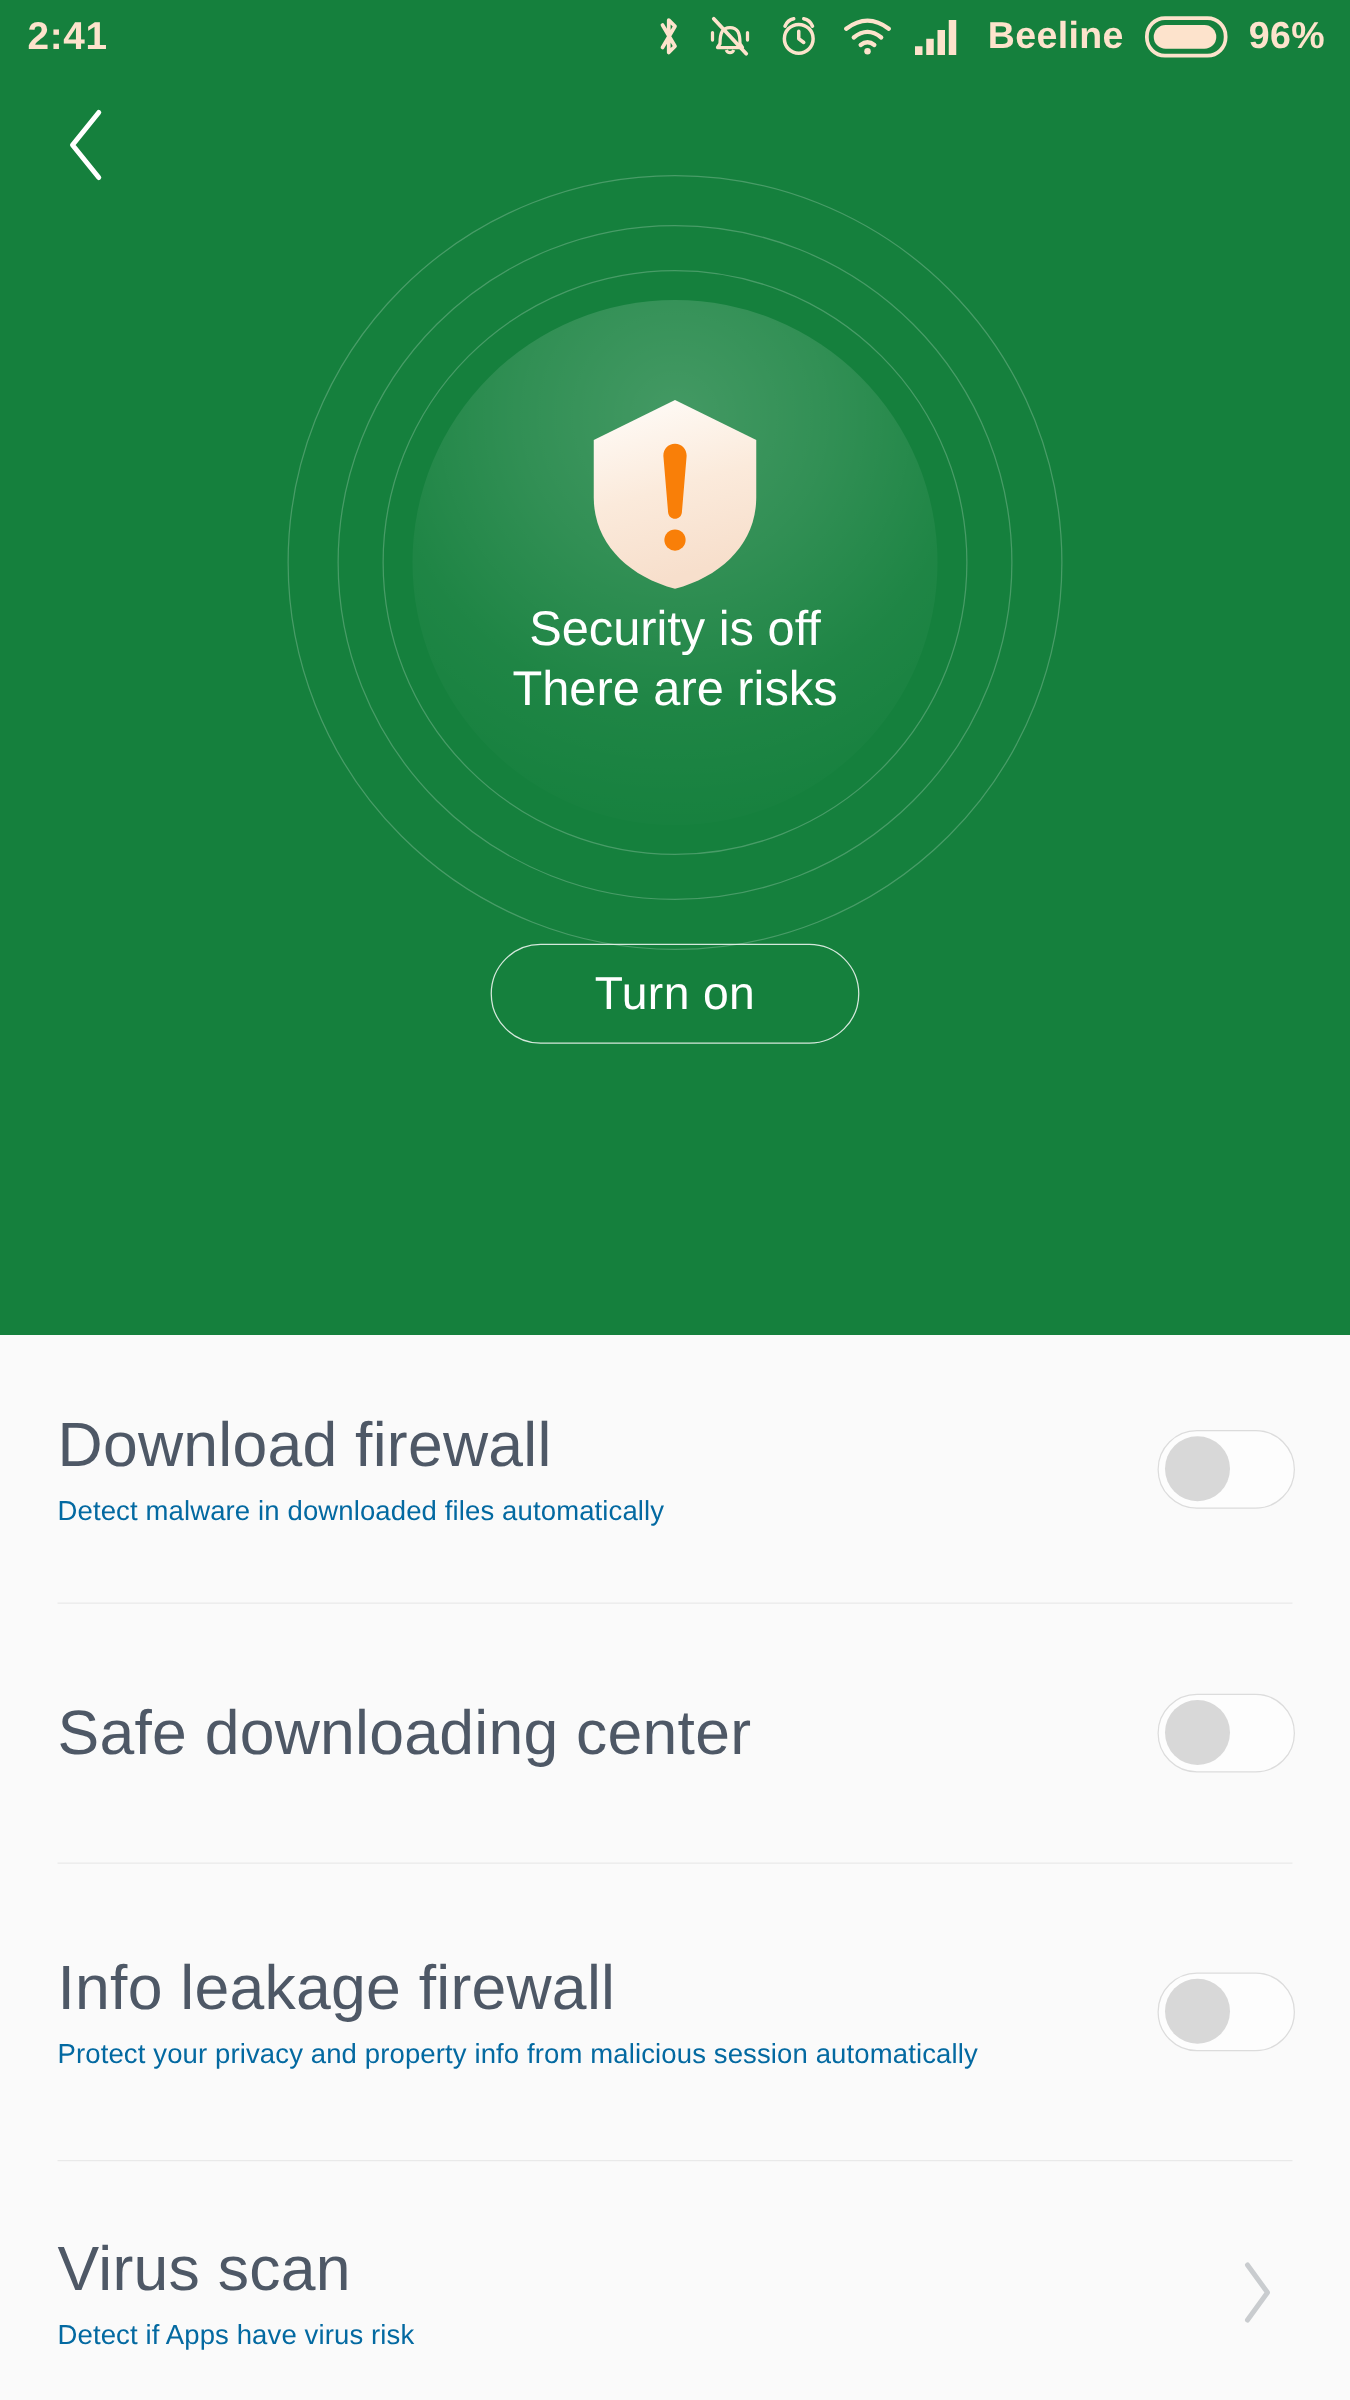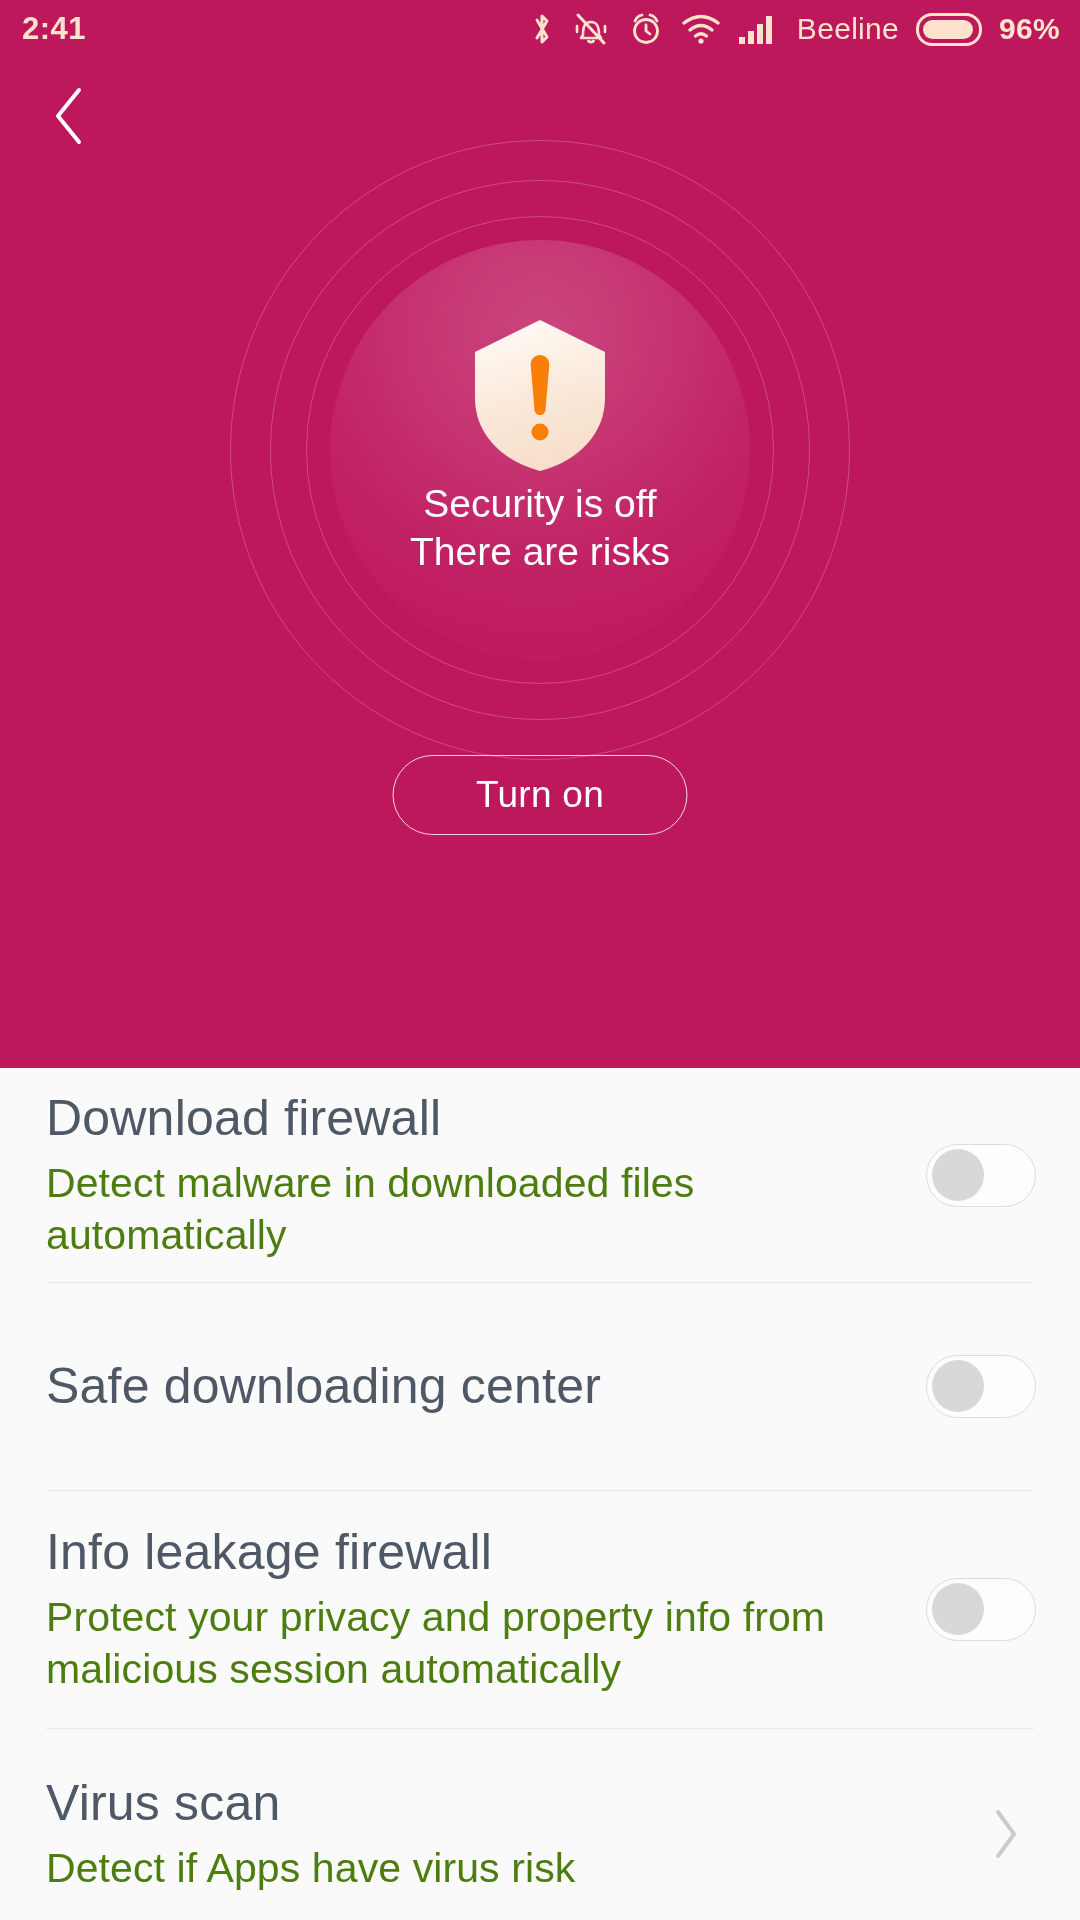--- a/index.html
+++ b/index.html
@@ -8,40 +8,40 @@
     font-family:"Liberation Sans", sans-serif;
     background:#FAFAFA;
     overflow:hidden;
     -webkit-font-smoothing:antialiased;
   }
   .screen { position:relative; width:1080px; height:1920px; overflow:hidden; }
 
   
   .hero {
     position:absolute; left:0; top:0; width:1080px; height:1068px;
-    background:#be185d;
+    background:#15803d;
     overflow:hidden;
   }
 
   
   .statusbar {
     position:absolute; left:0; top:0; width:1080px; height:58px;
     display:flex; align-items:center; color:#FDE3CC;
   }
   .sb-time {
     margin-left:22px; font-size:31px; font-weight:bold;
     letter-spacing:.5px; color:#FDE3CC;
   }
   .sb-right {
     margin-left:auto; margin-right:20px;
     display:flex; align-items:center; gap:17px;
   }
   .sb-icon { display:block; }
   .sb-carrier {
-    font-size:30px; font-weight:normal; color:#FDE3CC;
+    font-size:30px; font-weight:bold; color:#FDE3CC;
     letter-spacing:.3px; margin-left:2px;
   }
   .sb-batt-pct {
     font-size:30px; font-weight:bold; color:#FDE3CC; letter-spacing:.3px;
   }
   .batt {
     position:relative; width:66px; height:33px;
     border:3px solid #FDE3CC; border-radius:16px;
   }
   .batt::after {
@@ -131,21 +131,21 @@
     height:1px; background:#E9E9E9;
   }
   .row::after { content:""; }
   .row-texts { flex:1; min-width:0; }
   .row-title {
     font-size:50px; color:#4E5866; font-weight:400;
     line-height:1.18; letter-spacing:.2px;
   }
   .row-sub {
     margin-top:9px;
-    font-size:41px; color:#4d7c0f; font-weight:400;
+    font-size:22px; color:#0369a1; font-weight:400;
     line-height:1.27; letter-spacing:.1px;
     max-width:800px;
   }
 
   .toggle {
     flex:0 0 auto; position:relative;
     width:110px; height:63px; border-radius:34px;
     border:1.5px solid #DCDCDC; background:#FDFDFD;
     cursor:pointer;
   }

